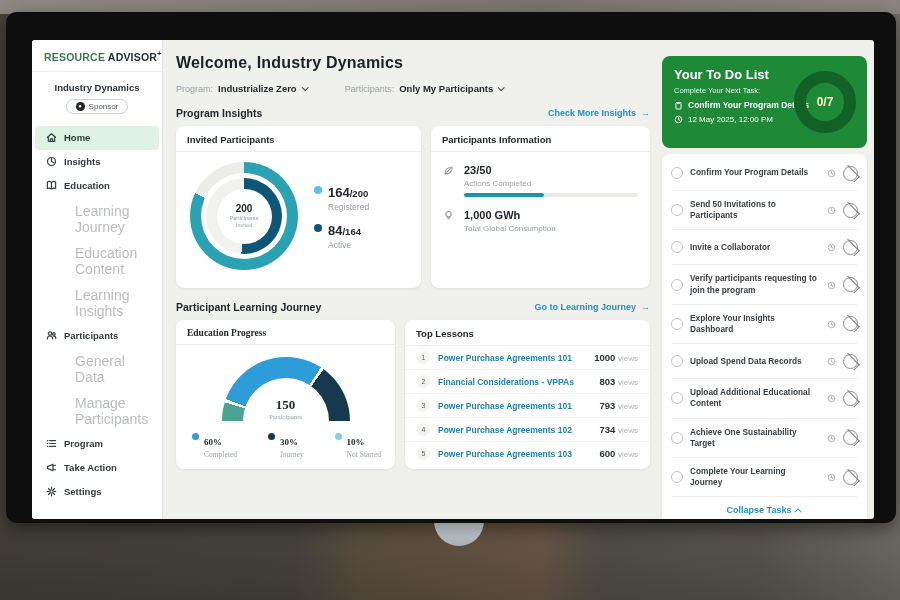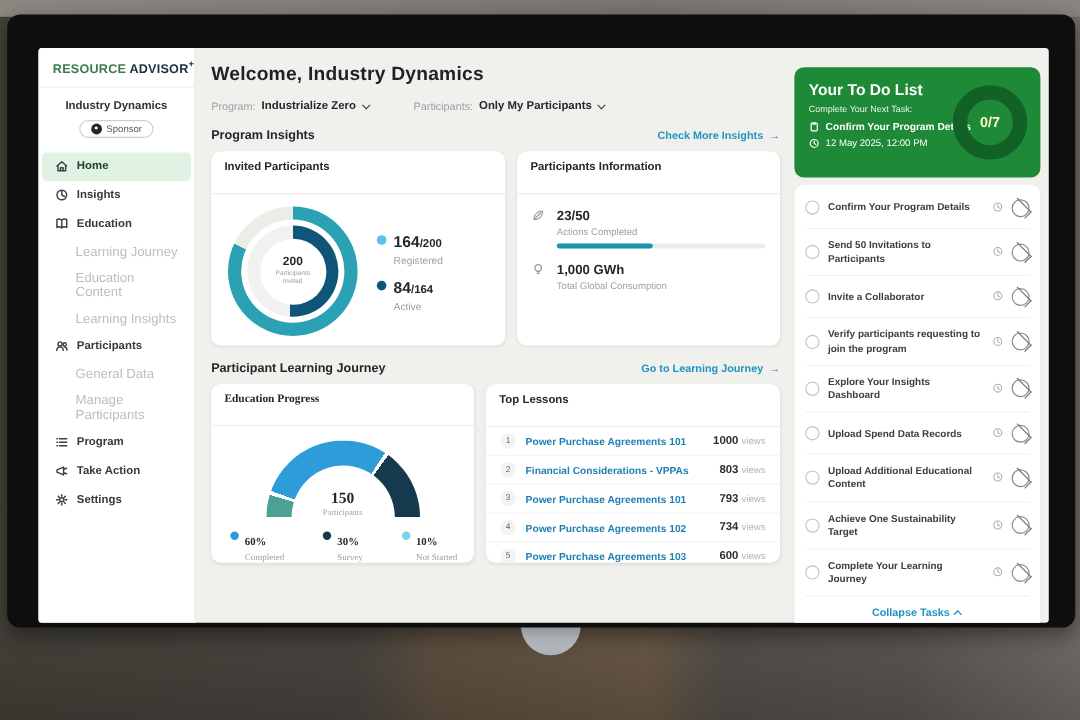--- a/index.html
+++ b/index.html
@@ -25,41 +25,41 @@
   .org { text-align:center; font-size:9.5px; font-weight:bold; color:#2d3338; margin-top:10px; }
   .badge { display:flex; justify-content:center; margin-top:6px; }
   .badge-pill { display:inline-flex; align-items:center; gap:4px; border:1px solid #cfcfcd; border-radius:10px;
     padding:2px 9px; font-size:8px; color:#5a5f63; background:#fff; }
   .badge-dot { width:9px; height:9px; border-radius:50%; background:#20262b; color:#fff; font-size:6px;
     display:flex; align-items:center; justify-content:center; }
   .nav { margin-top:12px; }
   .nav-item { display:flex; align-items:center; gap:7px; padding:6px 10px 6px 13px; font-size:9.5px;
     font-weight:bold; color:#34393d; cursor:pointer; min-height:24px; }
   .nav-item.active { background:#DFF2E4; border-radius:4px; margin:0 3px; padding-left:10px; color:#1e3c2a; }
-  .nav-sub { padding:5px 10px 5px 31px; font-size:11px; color:#bcbdbd; cursor:pointer; min-height:22px; }
+  .nav-sub { padding:5px 10px 5px 43px; font-size:14px; color:#bcbdbd; cursor:pointer; min-height:22px; }
   .nicon { width:12px; height:12px; flex-shrink:0; display:flex; align-items:center; justify-content:center; }
   .nicon svg { width:11px; height:11px; stroke:#3a4045; fill:none; stroke-width:1.2; stroke-linecap:round; stroke-linejoin:round; }
 
   
   .main { flex:1; padding:14px 12px 0 13px; min-width:0; }
   .title { font-size:16px; font-weight:bold; color:#1c2226; letter-spacing:.2px; }
   .filters { display:flex; gap:38px; margin-top:11px; align-items:center; }
   .filter { display:flex; align-items:center; gap:5px; cursor:pointer; }
   .filter .lab { font-size:9px; color:#9ba1a5; }
   .filter .val { font-size:9.5px; font-weight:bold; color:#23282c; }
   .chev { display:inline-block; width:5px; height:5px; border-right:1.4px solid #444; border-bottom:1.4px solid #444; }
   .chev.down { transform:rotate(45deg) translateY(-1px); }
   .chev.up { transform:rotate(-135deg) translateY(-2px); border-color:#1E93C4; }
   .chev.right { transform:rotate(-45deg); border-color:#777; }
   .sect { display:flex; justify-content:space-between; align-items:center; margin-top:13px; }
   .sect .h { font-size:10.5px; font-weight:bold; color:#23282c; }
   .sect .link { font-size:9px; font-weight:bold; color:#1E93C4; cursor:pointer; }
   .cards { display:flex; gap:10px; margin-top:7px; }
   .card { background:#fff; border-radius:8px; box-shadow:0 1px 3px rgba(0,0,0,.07); overflow:hidden; }
-  .card-h { padding:8px 11px 16px; font-size:9.5px; font-weight:bold; color:#23282c; border-bottom:1px solid #eeeeec; }
+  .card-h { padding:8px 11px 6px; font-size:9.5px; font-weight:bold; color:#23282c; border-bottom:1px solid #eeeeec; }
 
   
   .card-invited { width:245px; height:162px; }
   .inv-body { display:flex; align-items:center; gap:16px; padding:10px 10px 10px 14px; }
   .donut { width:108px; height:108px; border-radius:50%; background:conic-gradient(#2AA2B4 0 295deg,#ECECE9 295deg 360deg);
     display:flex; align-items:center; justify-content:center; }
   .donut-gap { width:86px; height:86px; border-radius:50%; background:#fff; display:flex; align-items:center; justify-content:center; }
   .donut-inner { width:76px; height:76px; border-radius:50%; background:conic-gradient(#0F5578 0 184deg,#F1F1EF 184deg 360deg);
     display:flex; align-items:center; justify-content:center; }
   .donut-hole { width:55px; height:55px; border-radius:50%; background:#fff; display:flex; flex-direction:column;
@@ -318,21 +318,21 @@
                 <div class="l">Participants</div>
               </div>
             </div>
             <div class="edu-legend">
               <div class="eleg">
                 <span class="d" style="background:#2D9CD9"></span>
                 <span><span class="p">60%</span><div class="t">Completed</div></span>
               </div>
               <div class="eleg">
                 <span class="d" style="background:#16394E"></span>
-                <span><span class="p">30%</span><div class="t">Survey</div></span>
+                <span><span class="p">30%</span><div class="t">Journey</div></span>
               </div>
               <div class="eleg">
                 <span class="d" style="background:#7FD0EE"></span>
                 <span><span class="p">10%</span><div class="t">Not Started</div></span>
               </div>
             </div>
           </div>
 
           <div class="card card-lessons">
             <div class="card-h">Top Lessons</div>

